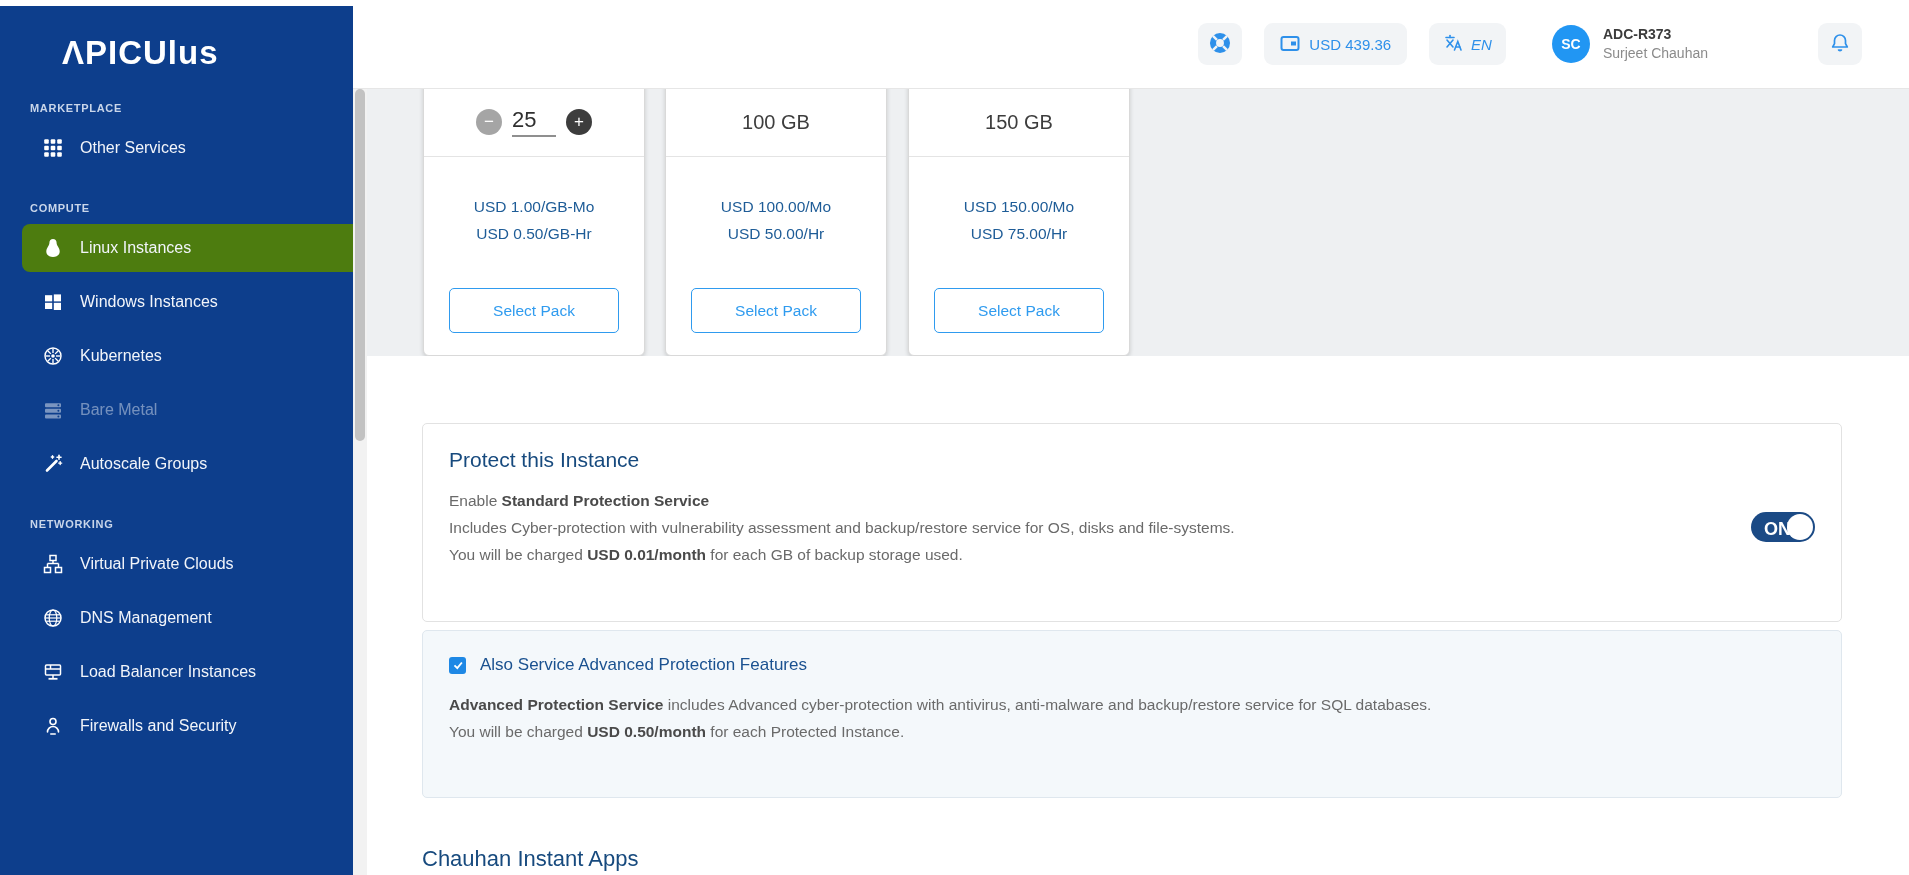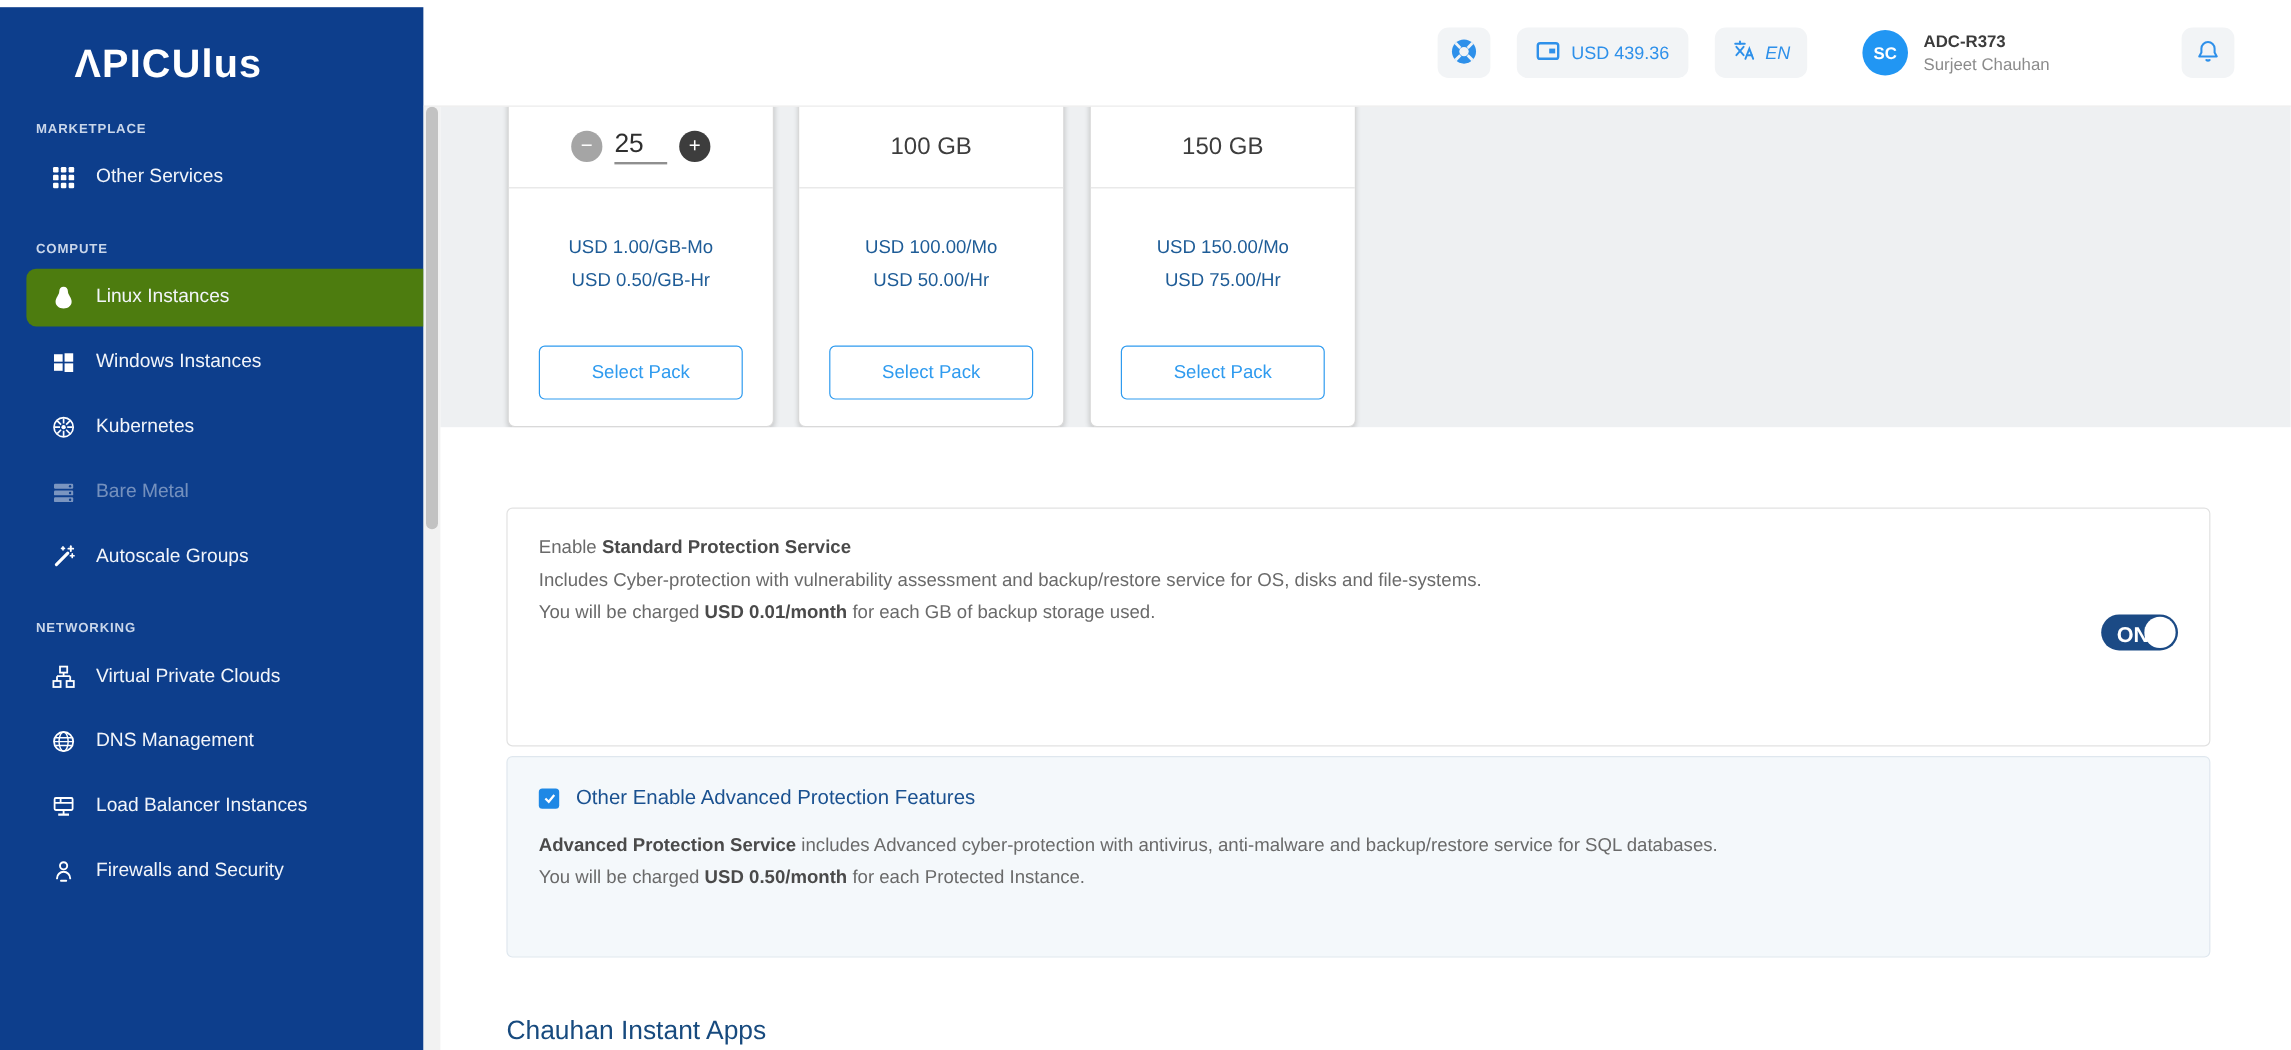--- a/index.html
+++ b/index.html
@@ -322,36 +322,37 @@
       </div>
       <div class="pack-body">
         <div class="price-line">USD 150.00/Mo</div>
         <div class="price-line">USD 75.00/Hr</div>
         <button class="select-pack">Select Pack</button>
       </div>
     </div>
   </section>
 
   <section class="panel protect-panel">
+    <div class="panel-title">Protect this Instance</div>
     <div class="body-line"><span>Enable </span><b>Standard Protection Service</b></div>
     <div class="body-line">Includes Cyber-protection with vulnerability assessment and backup/restore service for OS, disks and file-systems.</div>
     <div class="body-line"><span>You will be charged </span><b>USD 0.01/month</b><span> for each GB of backup storage used.</span></div>
     <div class="toggle">
       <span class="toggle-label">ON</span>
       <span class="toggle-knob"></span>
     </div>
   </section>
 
   <section class="panel advanced-panel">
     <div class="adv-check-row">
       <span class="checkbox">
         <svg width="12" height="12" viewBox="0 0 17 17">
             <polyline points="3.5,9 7.5,13 14,5" fill="none" stroke="#fff" stroke-width="2.6"></polyline>
           </svg>
       </span>
-      <span class="adv-label">Other Enable Advanced Protection Features</span>
+      <span class="adv-label">Also Service Advanced Protection Features</span>
     </div>
     <div class="body-line"><b>Advanced Protection Service</b><span> includes Advanced cyber-protection with antivirus, anti-malware and backup/restore service for SQL databases.</span></div>
     <div class="body-line"><span>You will be charged </span><b>USD 0.50/month</b><span> for each Protected Instance.</span></div>
   </section>
 
   <h2 class="instant-heading">Chauhan Instant Apps</h2>
 </main>
 
 </body></html>

